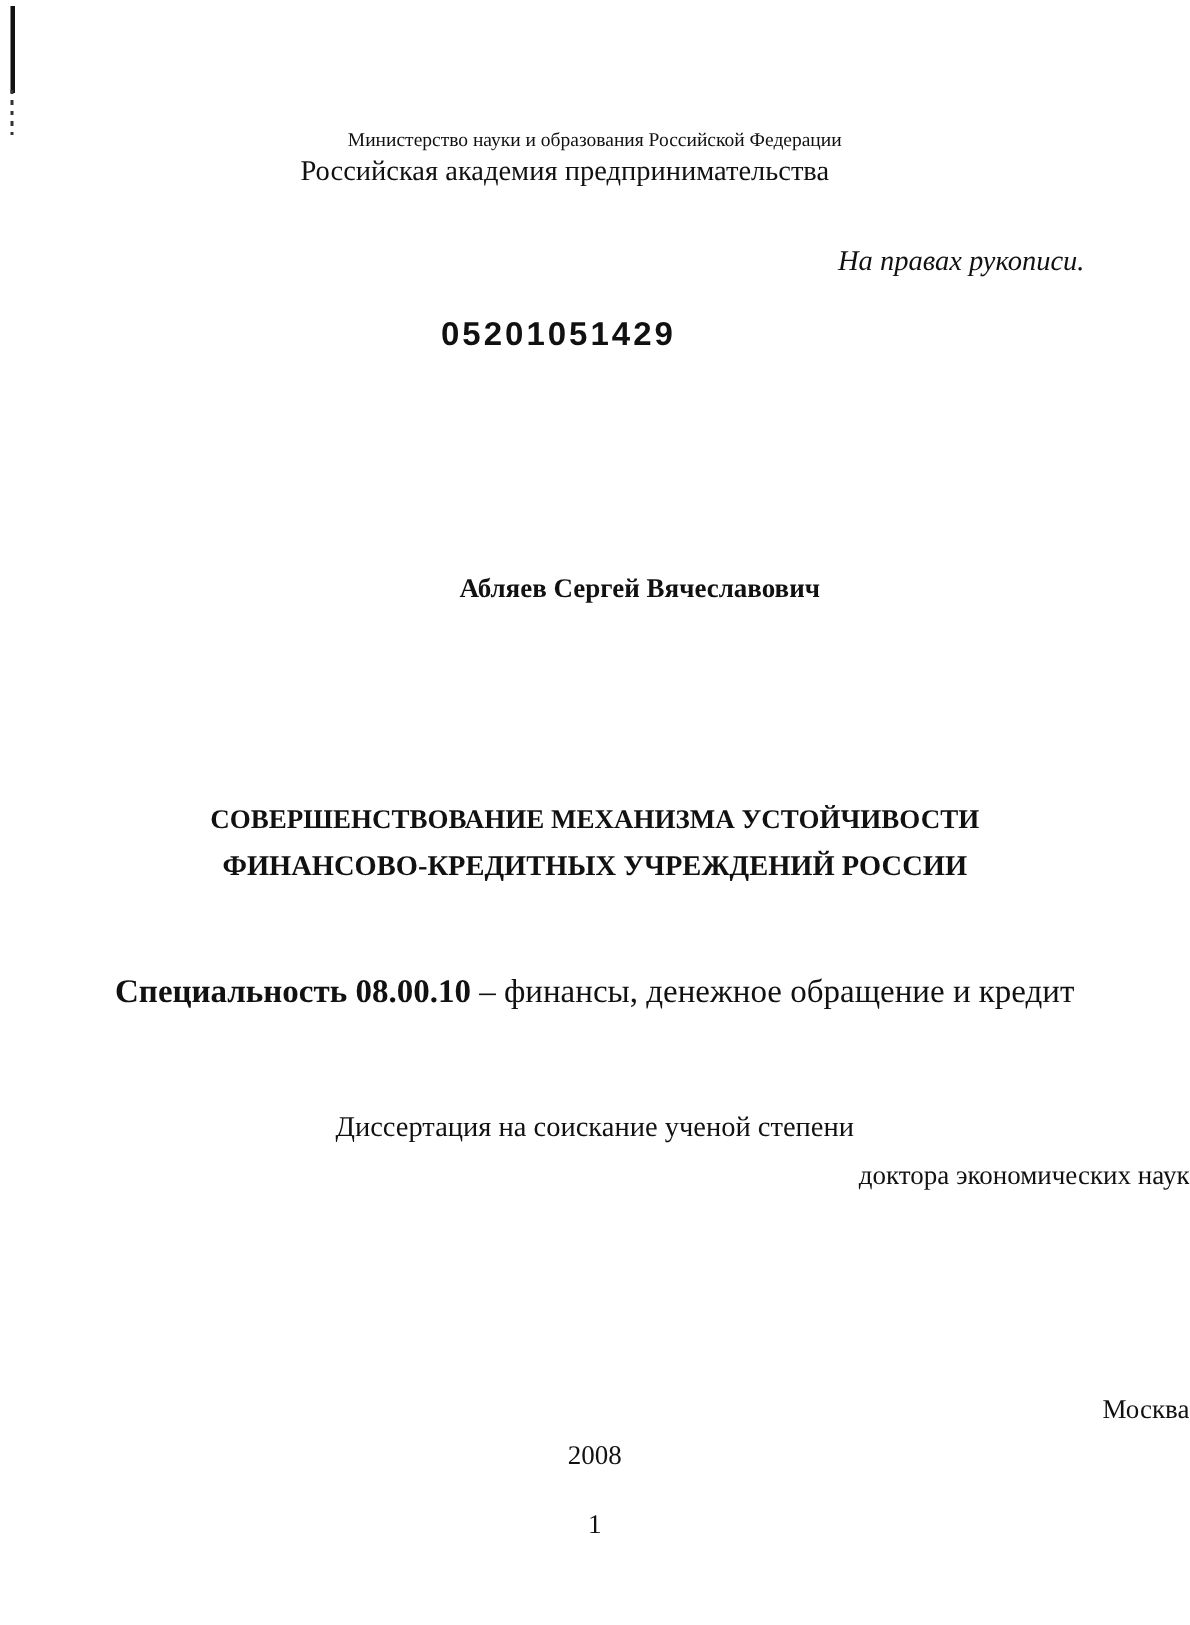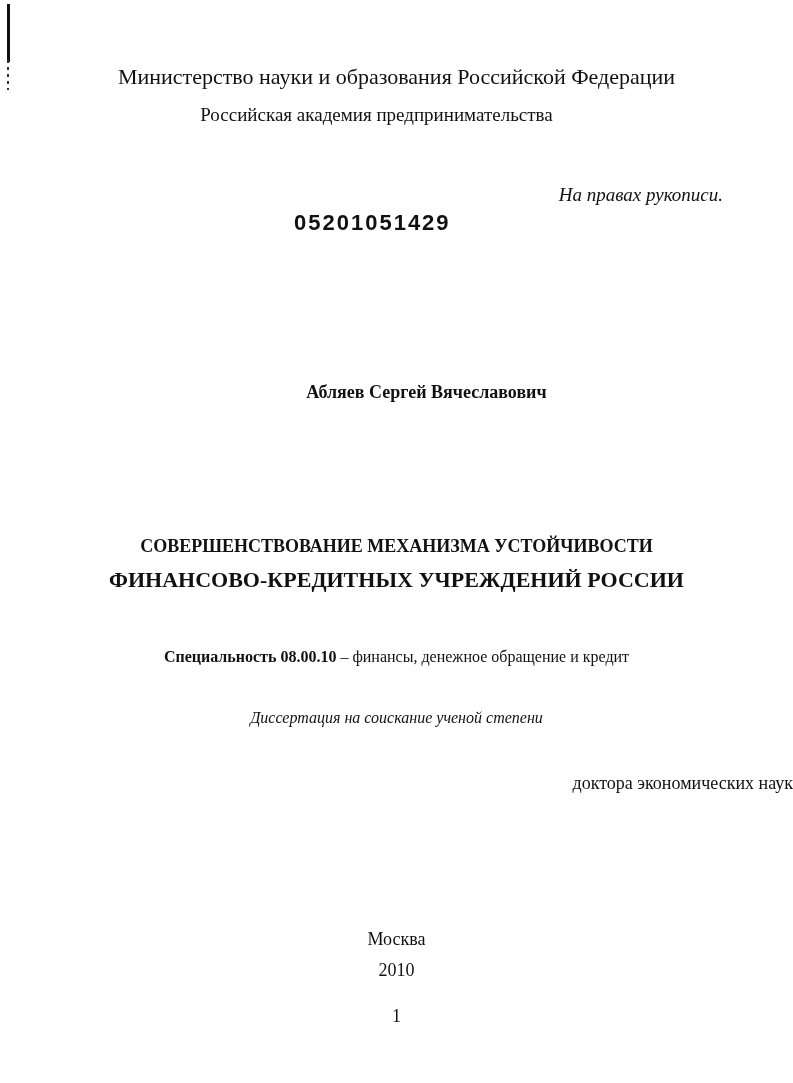--- a/index.html
+++ b/index.html
@@ -4,32 +4,32 @@
 <style>
   html, body { margin: 0; padding: 0; }
   body {
     width: 793px; height: 1083px; background: #ffffff; position: relative; overflow: hidden;
     font-family: "Liberation Serif", "DejaVu Serif", serif; color: #111;
   }
   .line { position: absolute; left: 0; width: 793px; text-align: center; white-space: nowrap; }
   .scan-mark { position: absolute; left: 7px; top: 4px; width: 3px; height: 58px; background: #111; }
   .scan-tick { position: absolute; left: 7px; top: 60px; width: 2px; height: 30px;
     background: repeating-linear-gradient(#333 0 3px, transparent 3px 7px); }
-  .t-ministry { top: 64px; font-size: 22px; }
+  .t-ministry { top: 85px; font-size: 13px; }
   .t-academy { top: 104px; font-size: 19px; left: -20px; }
-  .t-rights { position: absolute; top: 184px; right: 70px; font-size: 19px; font-style: italic; }
+  .t-rights { position: absolute; top: 164px; right: 70px; font-size: 19px; font-style: italic; }
   .t-code { position: absolute; top: 210px; left: 294px; font-size: 22px; font-weight: bold; letter-spacing: 2px; font-family: Liberation Sans, sans-serif; }
   .t-author { top: 382px; font-size: 18px; font-weight: bold; left: 30px; }
   .t-title1 { top: 536px; font-size: 18px; font-weight: bold; font-family: Liberation Serif, serif; }
-  .t-title2 { top: 567px; font-size: 22px; font-weight: bold; }
-  .t-spec { top: 648px; font-size: 16px; }
+  .t-title2 { top: 567px; font-size: 19px; font-weight: bold; }
+  .t-spec { top: 648px; font-size: 22px; }
   .t-spec b { font-weight: bold; }
-  .t-diss1 { top: 709px; font-size: 16px; font-style: italic; }
+  .t-diss1 { top: 741px; font-size: 19px; }
   .t-diss2 { top: 773px; font-size: 18px; text-align: right; }
-  .t-city { top: 929px; font-size: 18px; }
+  .t-city { top: 929px; font-size: 18px; text-align: right; }
   .t-year { top: 960px; font-size: 18px; }
   .t-page { top: 1006px; font-size: 18px; }
 </style>
 </head>
 <body>
 
 <div class="scan-mark"></div>
 <div class="scan-tick"></div>
 
 <div class="line t-ministry">Министерство науки и образования Российской Федерации</div>
@@ -41,14 +41,14 @@
 
 <div class="line t-title1">СОВЕРШЕНСТВОВАНИЕ МЕХАНИЗМА УСТОЙЧИВОСТИ</div>
 <div class="line t-title2">ФИНАНСОВО-КРЕДИТНЫХ УЧРЕЖДЕНИЙ РОССИИ</div>
 
 <div class="line t-spec"><b>Специальность 08.00.10</b><span> – финансы, денежное обращение и кредит</span></div>
 
 <div class="line t-diss1">Диссертация на соискание ученой степени</div>
 <div class="line t-diss2">доктора экономических наук</div>
 
 <div class="line t-city">Москва</div>
-<div class="line t-year">2010</div>
+<div class="line t-year">2008</div>
 <div class="line t-page">1</div>
 
 </body></html>

